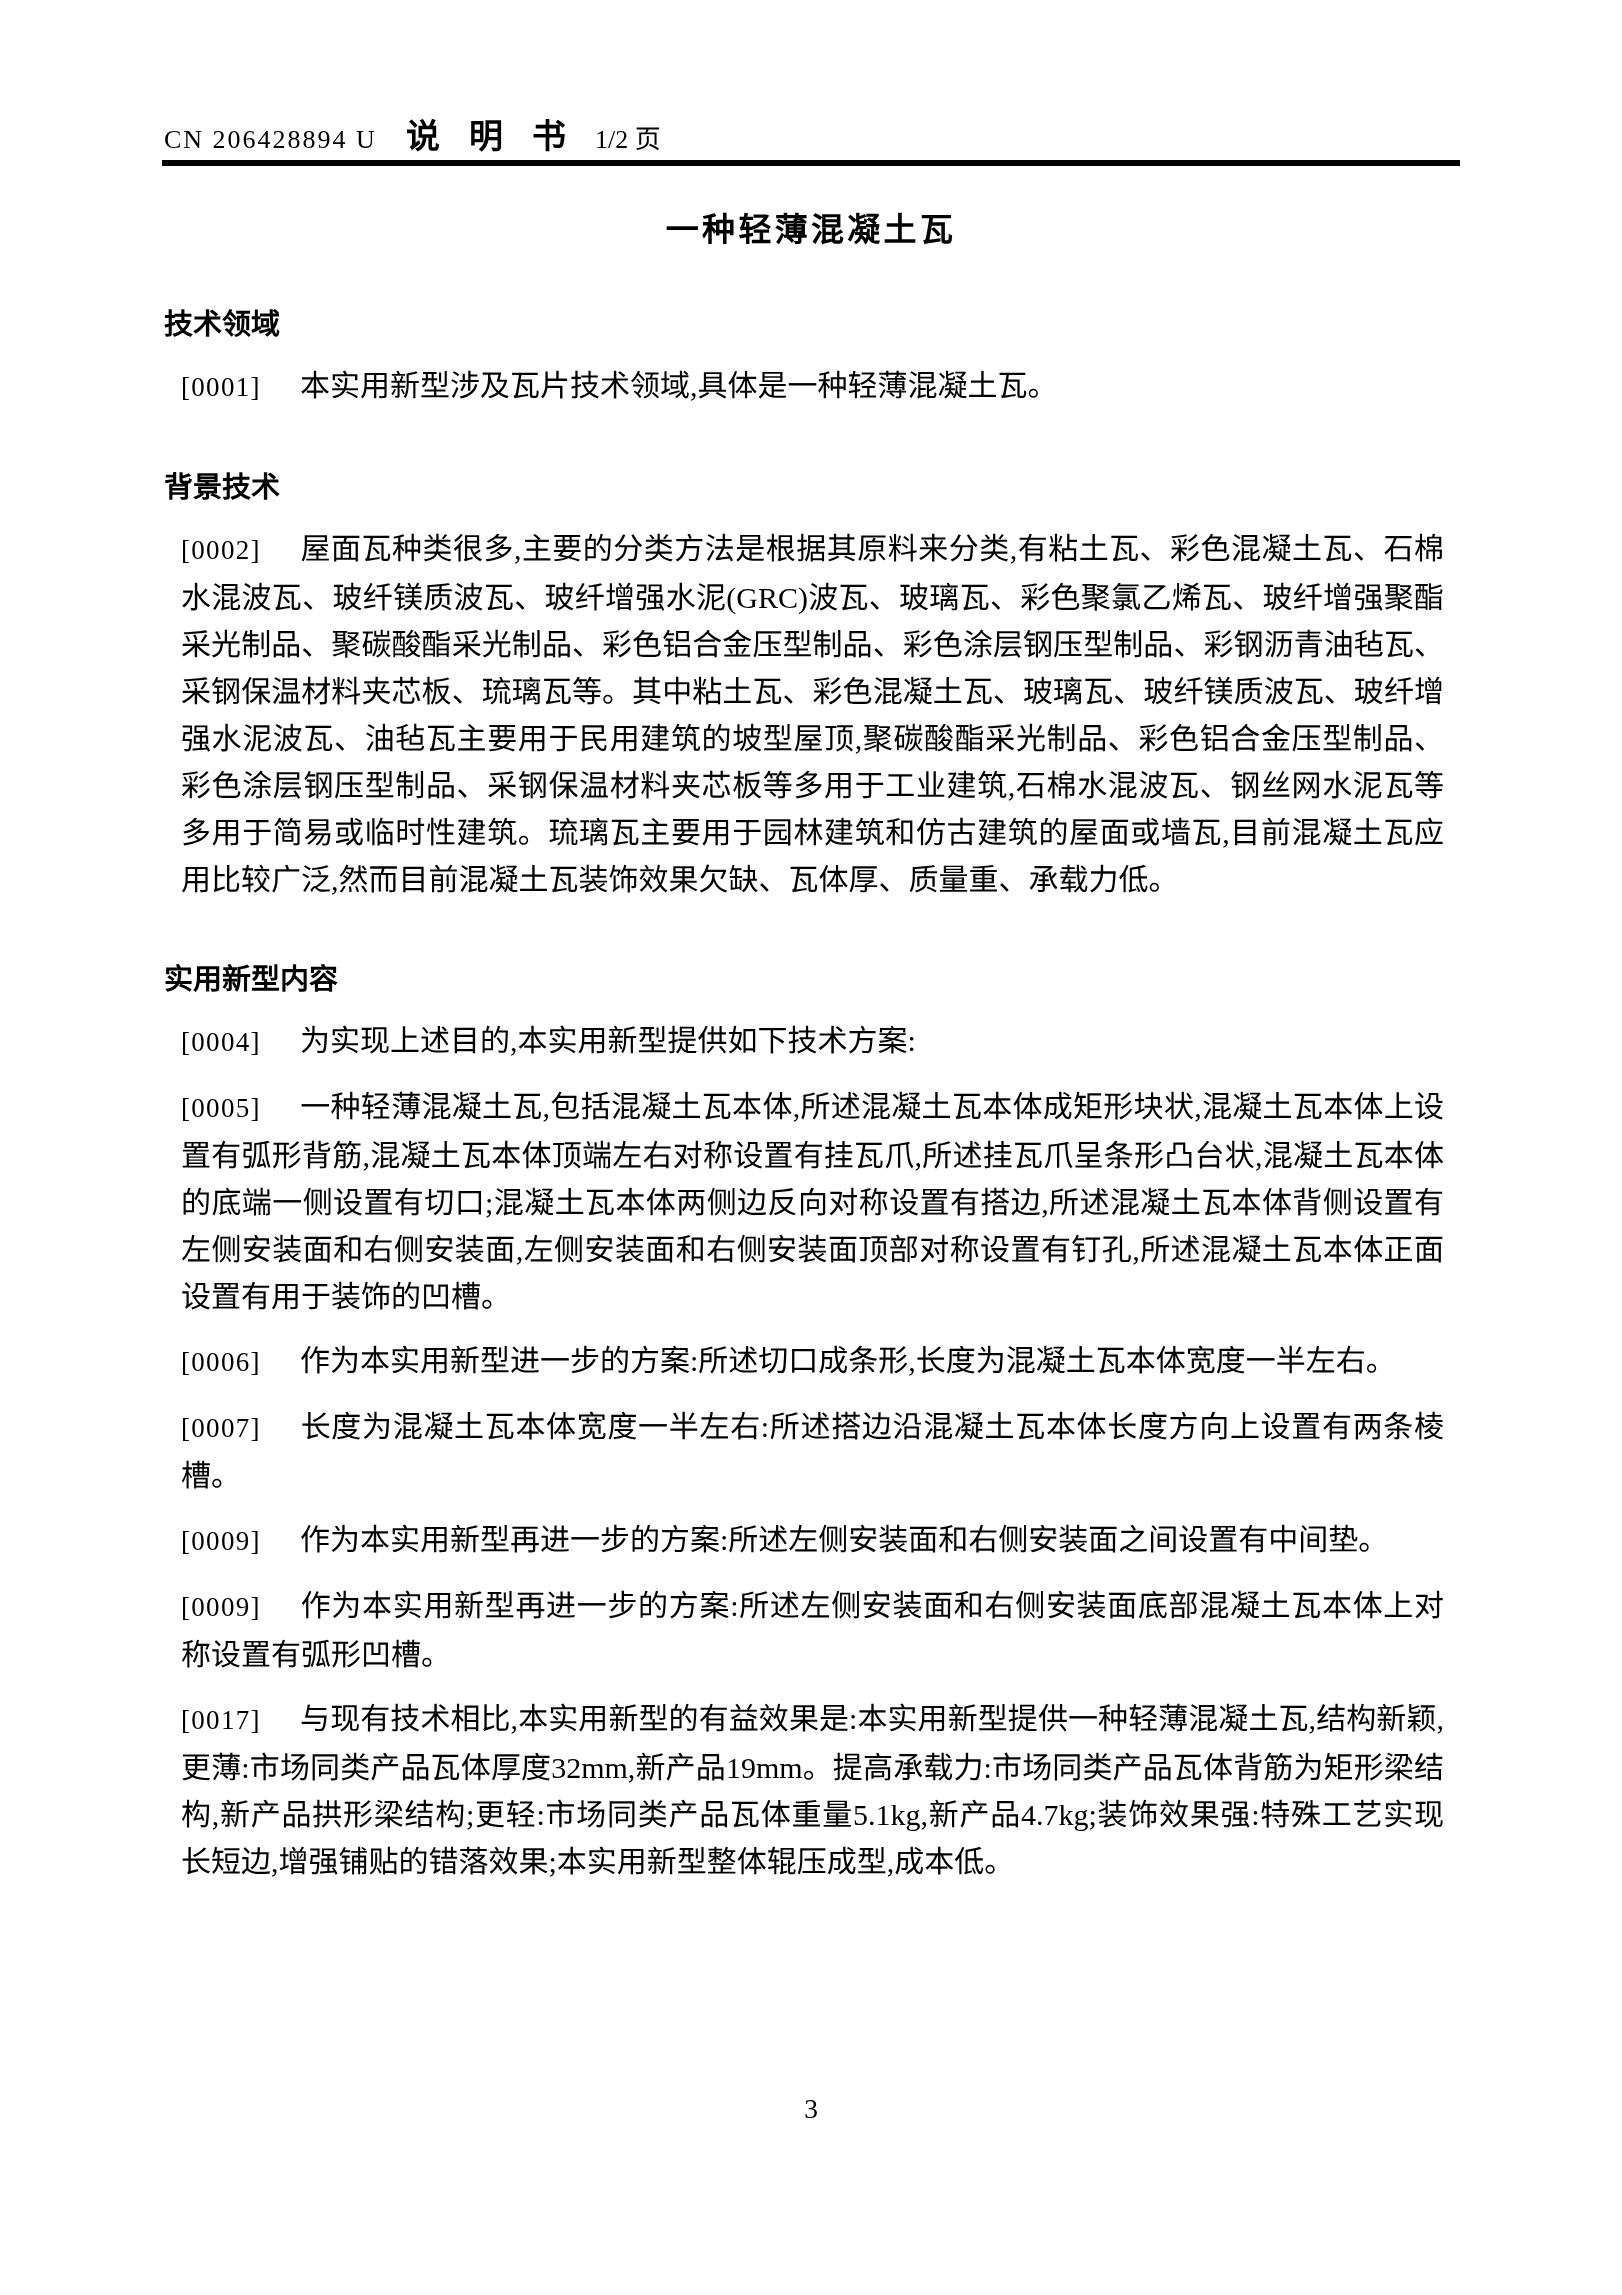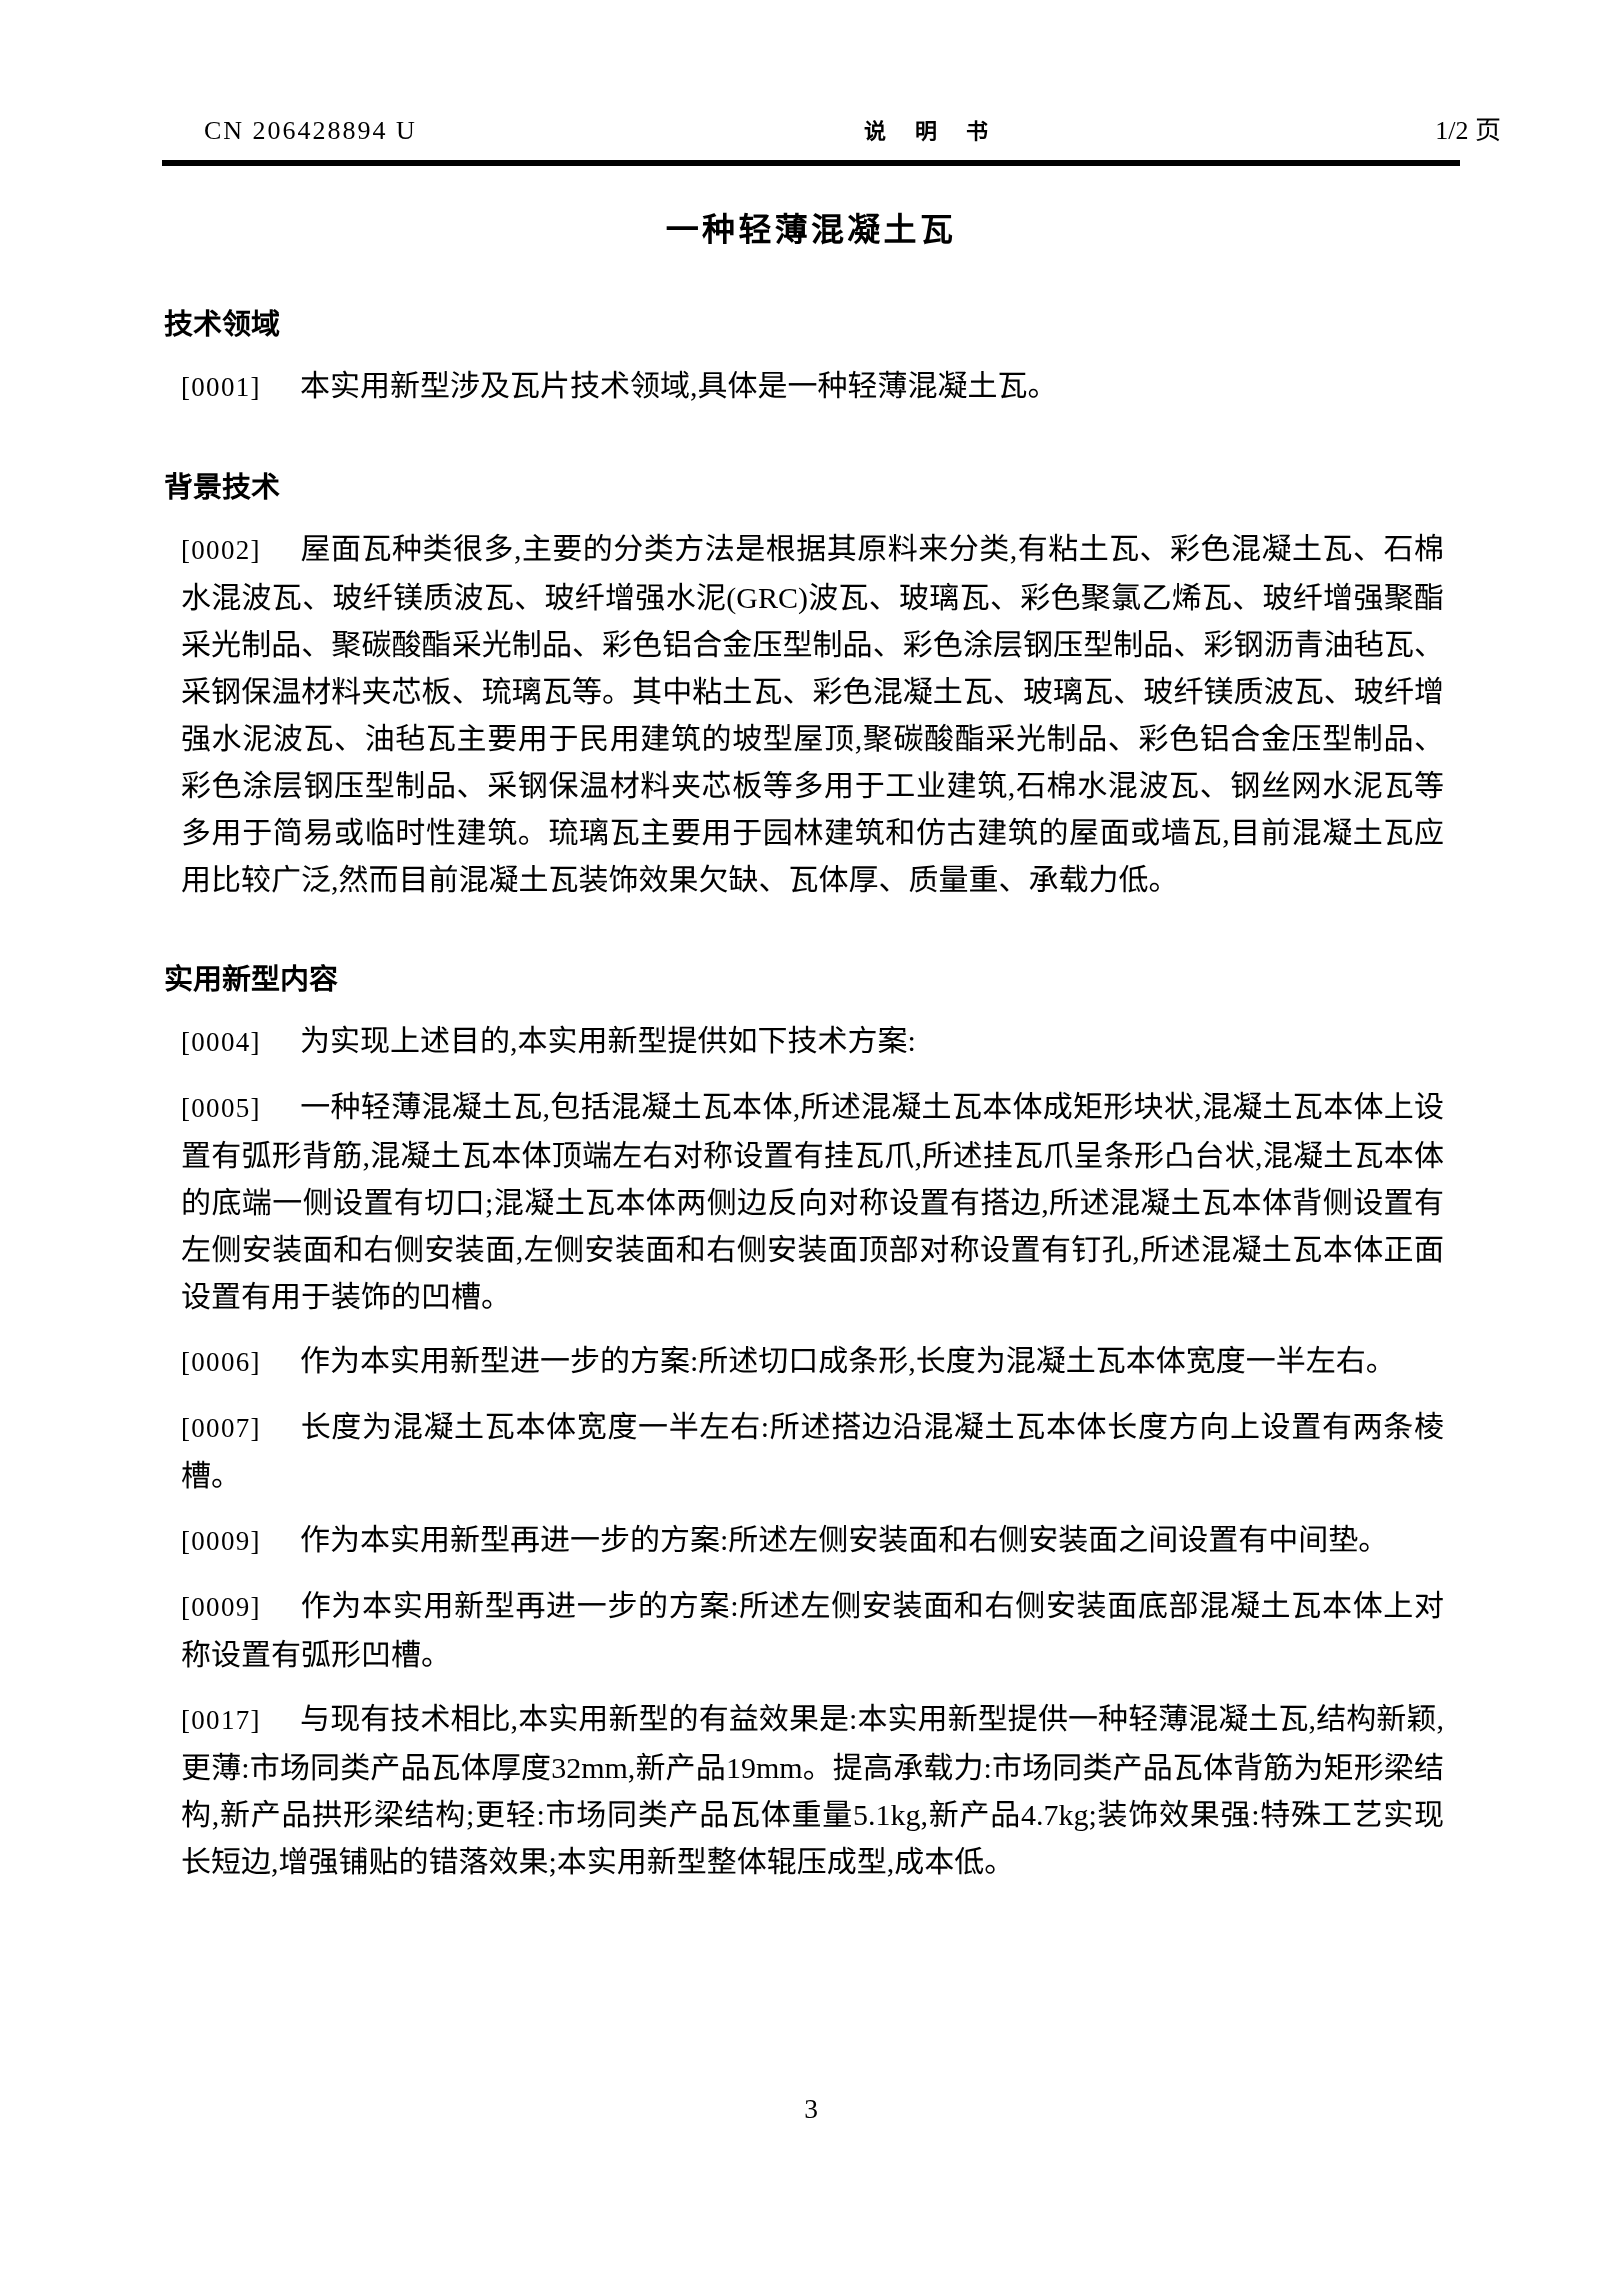--- a/index.html
+++ b/index.html
@@ -11,27 +11,26 @@
     color: #000000;
     overflow: hidden;
     font-family: "Liberation Serif", "DejaVu Serif", serif;
   }
   .header {
     position: absolute;
     top: 109px;
     left: 164px;
     width: 1297px;
     display: flex;
-    justify-content: space-between;
+    justify-content: flex-start;
     align-items: baseline;
-    margin-left: 40px;
   }
   .doc-num  { font-size: 26px; letter-spacing: 2px; white-space: nowrap; }
   .doc-type {
-    font-size: 22px;
+    font-size: 34px;
     font-weight: 700;
     letter-spacing: 29px;
     margin-left: 29px; 
     white-space: nowrap;
   }
   .page-ind { font-size: 26px; white-space: nowrap; }
   .rule {
     position: absolute;
     top: 160px;
     left: 162px;

